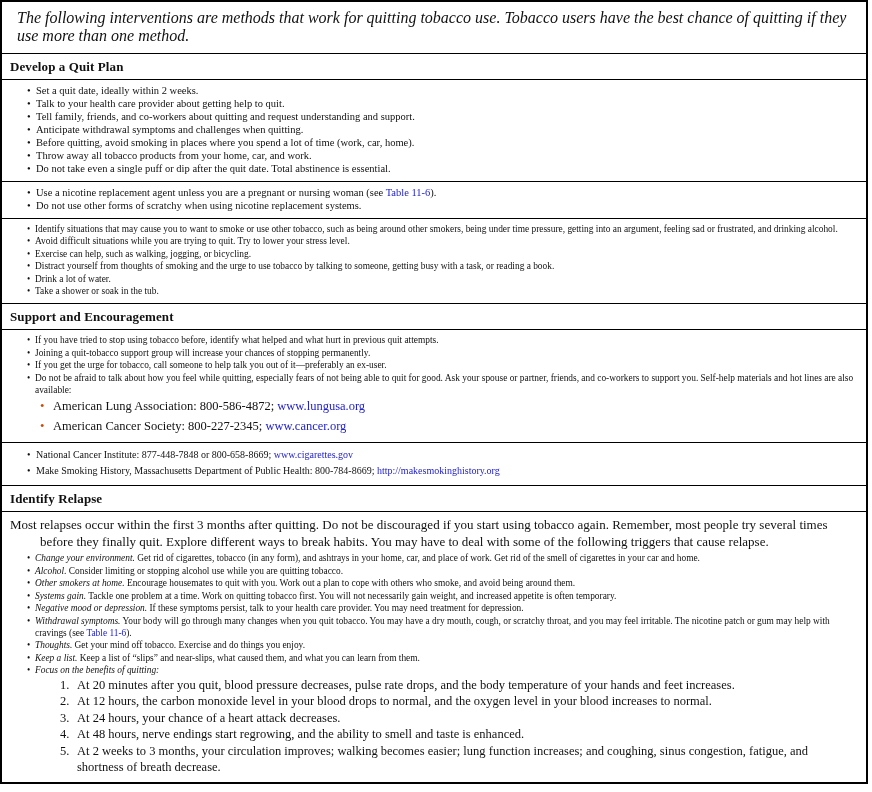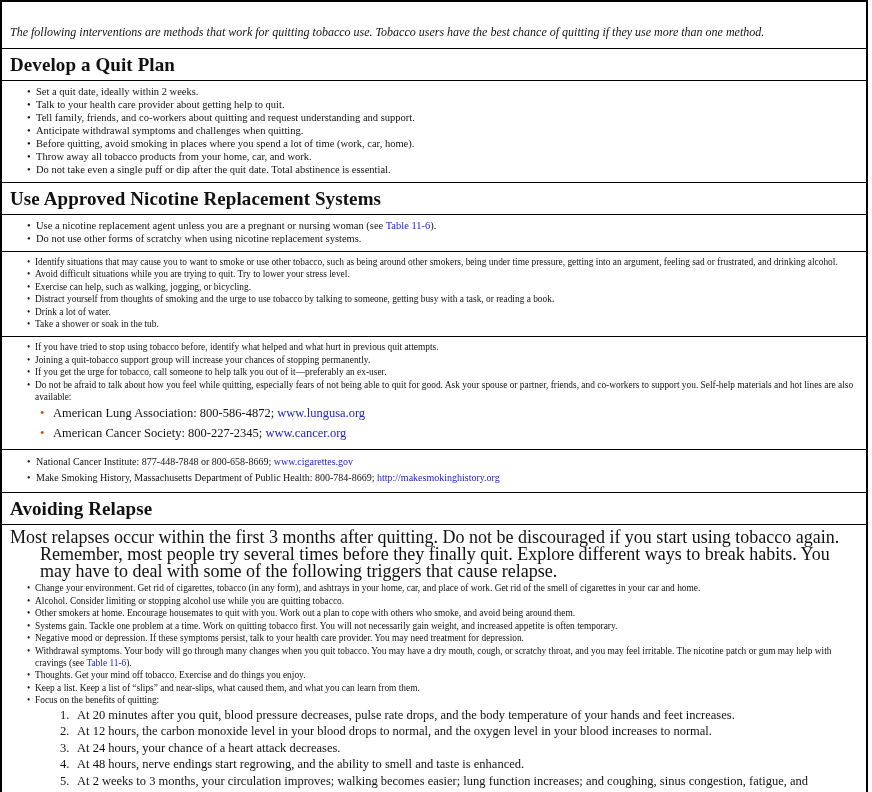--- a/index.html
+++ b/index.html
@@ -12,53 +12,54 @@
   body{font-family:"Liberation Serif", serif;color:var(--ink);}
   #tbl{
     width:868px;
     border:2px solid var(--border);
     background:#fff;
     box-sizing:border-box;
   }
   .row{border-top:1px solid var(--border);}
   .row:first-child{border-top:none;}
   .intro{
-    font-size:12px;
+    font-size:16px;
     font-style:italic;
-    padding:23px 8px 8px;
+    padding:7px 8px 8px;
+    margin-left:7px;
   }
   .hdr{
     font-weight:bold;
-    font-size:19px;
+    font-size:13px;
     padding:5px 8px 4px;
     letter-spacing:0.1px;
   }
   .content{padding:4px 10px 6px 8px;}
   .item{display:flex;}
   .mk{flex:0 0 auto;}
   .txt{flex:1 1 auto;}
   
   .b-md{font-size:10.5px;line-height:13px;margin-left:17px;}
   .b-md .mk{width:9px;}
   
   .b-sm{font-size:9.4px;line-height:12.4px;margin-left:17px;}
   .b-sm .mk{width:8px;}
   
   .b-md2{font-size:10px;line-height:16px;margin-left:17px;}
   .b-md2 .mk{width:9px;}
   
   .b-orange{font-size:12.5px;line-height:20px;margin-left:30px;}
   .b-orange .mk{width:13px;color:var(--orange);}
   
-  .para-lg{font-size:18px;line-height:17px;padding-left:30px;text-indent:-30px;margin-bottom:2px;}
+  .para-lg{font-size:13px;line-height:17px;padding-left:30px;text-indent:-30px;margin-bottom:2px;}
   
   .b-num{font-size:12.5px;line-height:16.5px;margin-left:50px;}
   .b-num .mk{width:17px;}
   .lnk{color:var(--link);text-decoration:none;cursor:pointer;}
-  .it{}
+  .it{font-style:italic;}
 </style>
 </head>
 <body>
 
 <div id="tbl">
   <div class="row intro">The following interventions are methods that work for quitting tobacco use. Tobacco users have the best chance of quitting if they use more than one method.</div>
 <div class="row hdr">Develop a Quit Plan</div>
     <div class="row content">
       <div class="item b-md">
         <span class="mk">•</span>
@@ -82,21 +83,20 @@
       </div>
       <div class="item b-md">
         <span class="mk">•</span>
         <span class="txt"><span>Throw away all tobacco products from your home, car, and work.</span></span>
       </div>
       <div class="item b-md">
         <span class="mk">•</span>
         <span class="txt"><span>Do not take even a single puff or dip after the quit date. Total abstinence is essential.</span></span>
       </div>
     </div>
-    <div class="row hdr">Use Approved Nicotine Replacement Systems</div>
     <div class="row content">
       <div class="item b-md">
         <span class="mk">•</span>
         <span class="txt"><span>Use a nicotine replacement agent unless you are a pregnant or nursing woman (see </span><a class="lnk" href="#">Table 11-6</a><span>).</span></span>
       </div>
       <div class="item b-md">
         <span class="mk">•</span>
         <span class="txt"><span>Do not use other forms of scratchy when using nicotine replacement systems.</span></span>
       </div>
     </div>
@@ -119,20 +119,21 @@
       </div>
       <div class="item b-sm">
         <span class="mk">•</span>
         <span class="txt"><span>Drink a lot of water.</span></span>
       </div>
       <div class="item b-sm">
         <span class="mk">•</span>
         <span class="txt"><span>Take a shower or soak in the tub.</span></span>
       </div>
     </div>
+    <div class="row hdr">Support and Encouragement</div>
     <div class="row content">
       <div class="item b-sm">
         <span class="mk">•</span>
         <span class="txt"><span>If you have tried to stop using tobacco before, identify what helped and what hurt in previous quit attempts.</span></span>
       </div>
       <div class="item b-sm">
         <span class="mk">•</span>
         <span class="txt"><span>Joining a quit-tobacco support group will increase your chances of stopping permanently.</span></span>
       </div>
       <div class="item b-sm">
@@ -155,21 +156,21 @@
     <div class="row content">
       <div class="item b-md2">
         <span class="mk">•</span>
         <span class="txt"><span>National Cancer Institute: 877-448-7848 or 800-658-8669; </span><a class="lnk" href="#">www.cigarettes.gov</a></span>
       </div>
       <div class="item b-md2">
         <span class="mk">•</span>
         <span class="txt"><span>Make Smoking History, Massachusetts Department of Public Health: 800-784-8669; </span><a class="lnk" href="#">http://makesmokinghistory.org</a></span>
       </div>
     </div>
-    <div class="row hdr">Avoiding Relapse</div>
+    <div class="row hdr">Identify Relapse</div>
     <div class="row content">
       <div class="para-lg"><span class="txt"><span>Most relapses occur within the first 3 months after quitting. Do not be discouraged if you start using tobacco again. Remember, most people try several times before they finally quit. Explore different ways to break habits. You may have to deal with some of the following triggers that cause relapse.</span></span></div>
       <div class="item b-sm">
         <span class="mk">•</span>
         <span class="txt"><span class="it">Change your environment.</span><span> Get rid of cigarettes, tobacco (in any form), and ashtrays in your home, car, and place of work. Get rid of the smell of cigarettes in your car and home.</span></span>
       </div>
       <div class="item b-sm">
         <span class="mk">•</span>
         <span class="txt"><span class="it">Alcohol.</span><span> Consider limiting or stopping alcohol use while you are quitting tobacco.</span></span>
       </div>

